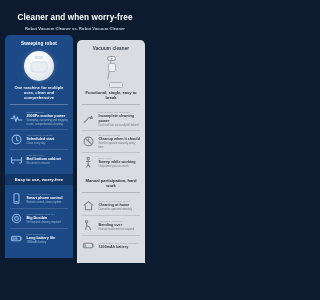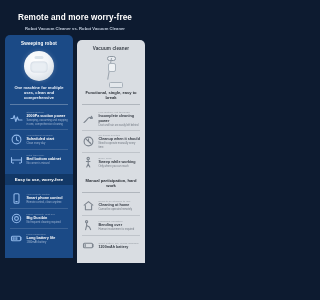--- a/index.html
+++ b/index.html
@@ -70,21 +70,21 @@
   .col-white svg{stroke:#7d858f;}
   .st{fill:none;stroke-width:1.1;stroke-linecap:round;stroke-linejoin:round;}
   .col-white{position:relative;top:5px;}
 </style>
 </head>
 <body>
 
 <div class="page">
 
   <div class="header">
-    <div class="h-title">Remote and more worry-free</div>
+    <div class="h-title">Cleaner and when worry-free</div>
     <div class="h-sub">Robot Vacuum Cleaner vs. Robot Vacuum Cleaner</div>
   </div>
 
   <div class="cols">
 
     <div class="col col-blue">
       <div class="card-title">Sweeping robot</div>
 
       <div class="hero">
         <div class="disc"></div>

